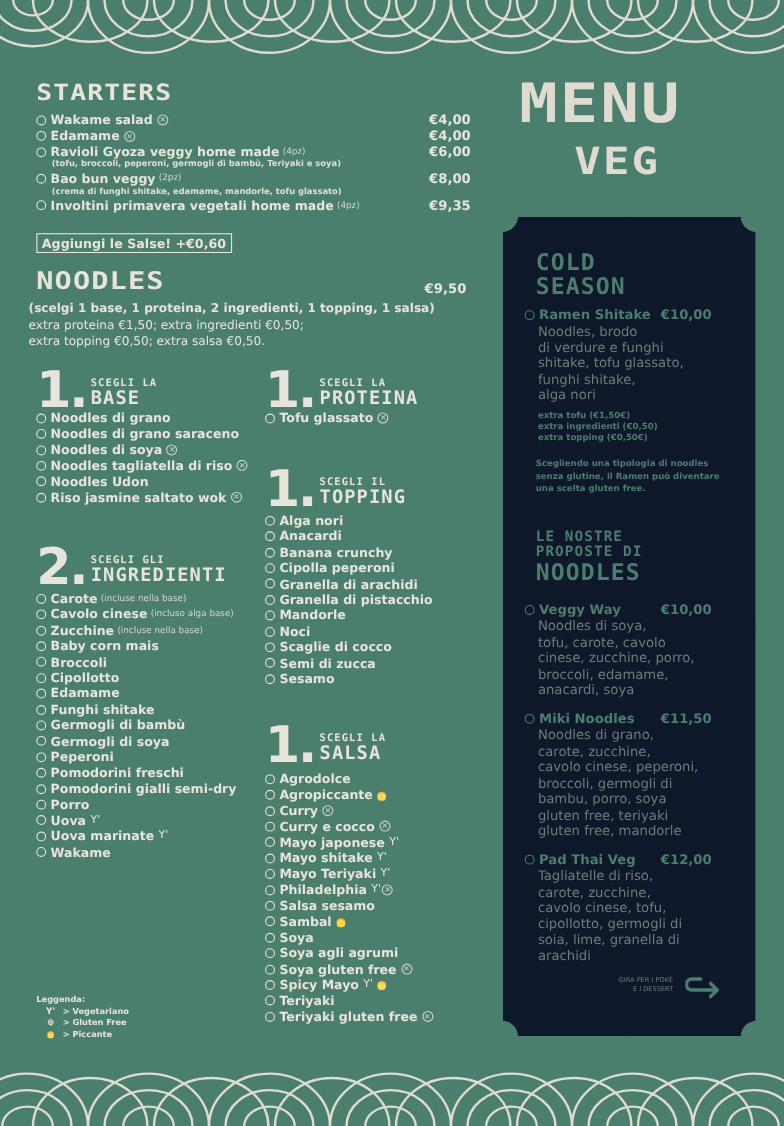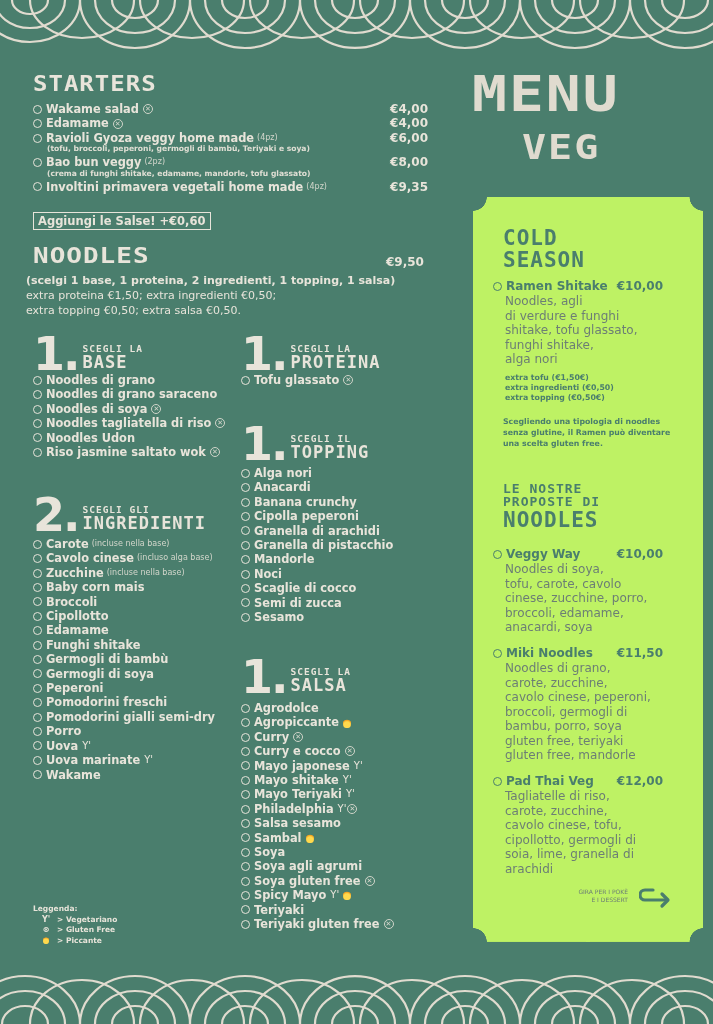--- a/index.html
+++ b/index.html
@@ -48,32 +48,31 @@
   .step-num { font-family: "DejaVu Sans", sans-serif; font-weight: bold; font-size: 46px; line-height: 38px; letter-spacing: -2px; }
   .step-txt { margin-left: 4px; margin-bottom: 2px; }
   .step-small { font-size: 9.5px; font-family: "DejaVu Sans Mono", monospace; font-weight: bold; letter-spacing: 1px; text-transform: uppercase; }
   .step-big { font-size: 17px; font-family: "DejaVu Sans Mono", monospace; font-weight: bold; letter-spacing: 1px; text-transform: uppercase; line-height: 17px; }
 
   .menu-title { left: 472px; top: 70px; font-size: 58px; line-height: 56px; color: #e0dbcf; letter-spacing: 2px; }
   .menu-veg { left: 522px; top: 130px; font-size: 40px; line-height: 40px; color: #e0dbcf; letter-spacing: 2px; }
 
   .panel {
     position: absolute; left: 457px; top: 197px; width: 230px; height: 745px;
-    background: #bef264;
+    background: #0f172a;
     -webkit-mask:
       radial-gradient(circle 14px at 0 0, transparent 13.5px, #000 14px) top left / 51% 51% no-repeat,
       radial-gradient(circle 14px at 100% 0, transparent 13.5px, #000 14px) top right / 51% 51% no-repeat,
       radial-gradient(circle 14px at 0 100%, transparent 13.5px, #000 14px) bottom left / 51% 51% no-repeat,
       radial-gradient(circle 14px at 100% 100%, transparent 13.5px, #000 14px) bottom right / 51% 51% no-repeat;
     mask:
       radial-gradient(circle 14px at 0 0, transparent 13.5px, #000 14px) top left / 51% 51% no-repeat,
       radial-gradient(circle 14px at 100% 0, transparent 13.5px, #000 14px) top right / 51% 51% no-repeat,
       radial-gradient(circle 14px at 0 100%, transparent 13.5px, #000 14px) bottom left / 51% 51% no-repeat,
       radial-gradient(circle 14px at 100% 100%, transparent 13.5px, #000 14px) bottom right / 51% 51% no-repeat;
-    margin-left: 16px;
   }
   .p-title { font-family: "DejaVu Sans Mono", monospace; font-weight: bold; text-transform: uppercase; color: #4a7e6d; letter-spacing: 1px; }
   .p-item { position: absolute; left: 20px; width: 170px; }
   .p-head { display: flex; justify-content: space-between; font-weight: bold; font-size: 12px; color: #4a7e6d; line-height: 15px; align-items: center; }
   .p-head .bullet { border-color: #4a7e6d; }
   .p-desc { padding-left: 12px; font-size: 12px; line-height: 14.5px; color: #6c7e75; }
   .p-extra { padding-left: 12px; font-size: 7.8px; font-weight: bold; color: #4a7e6d; line-height: 10px; margin-top: 6px; }
   .p-note { position: absolute; left: 30px; top: 219px; font-size: 7.8px; font-weight: bold; color: #4a7e6d; line-height: 11px; width: 175px; }
   .gira { position: absolute; left: 100px; top: 691px; font-size: 6px; color: #6c7e75; text-align: right; width: 55px; line-height: 8px; }
   .gira-arrow { position: absolute; left: 166px; top: 690px; }
@@ -455,21 +454,21 @@
   </div>
   <div class="p-item" style="top:82px;">
     <div class="p-head">
         <span style="display:flex;align-items:center">
           <span class="bullet"></span>
           <span>Ramen Shitake</span>
         </span>
         <span>€10,00</span>
       </div>
     <div class="p-desc">
-      <div>Noodles, agli</div>
+      <div>Noodles, brodo</div>
       <div>di verdure e funghi</div>
       <div>shitake, tofu glassato,</div>
       <div>funghi shitake,</div>
       <div>alga nori</div>
     </div>
     <div class="p-extra">
       <div>extra tofu (€1,50€)</div>
       <div>extra ingredienti (€0,50)</div>
       <div>extra topping (€0,50€)</div>
     </div>

